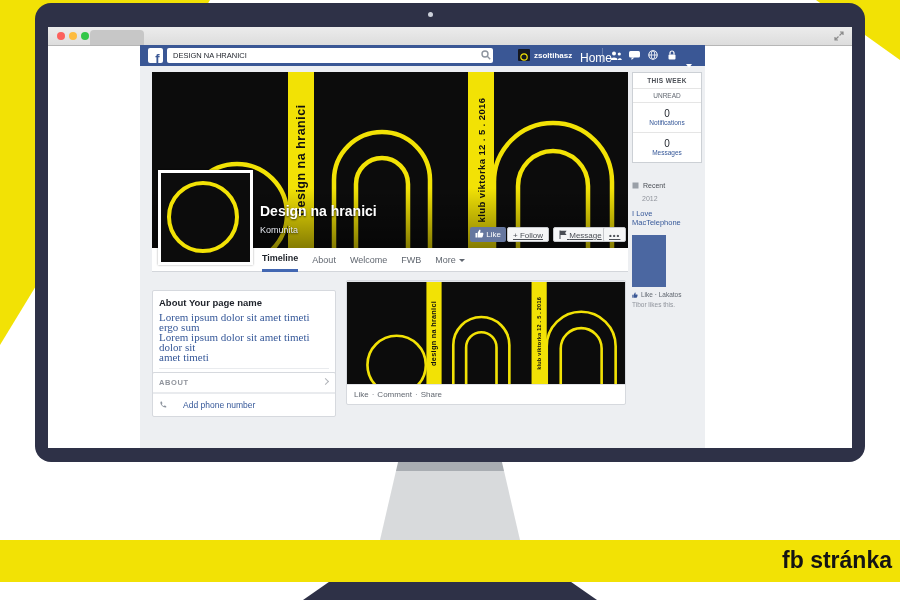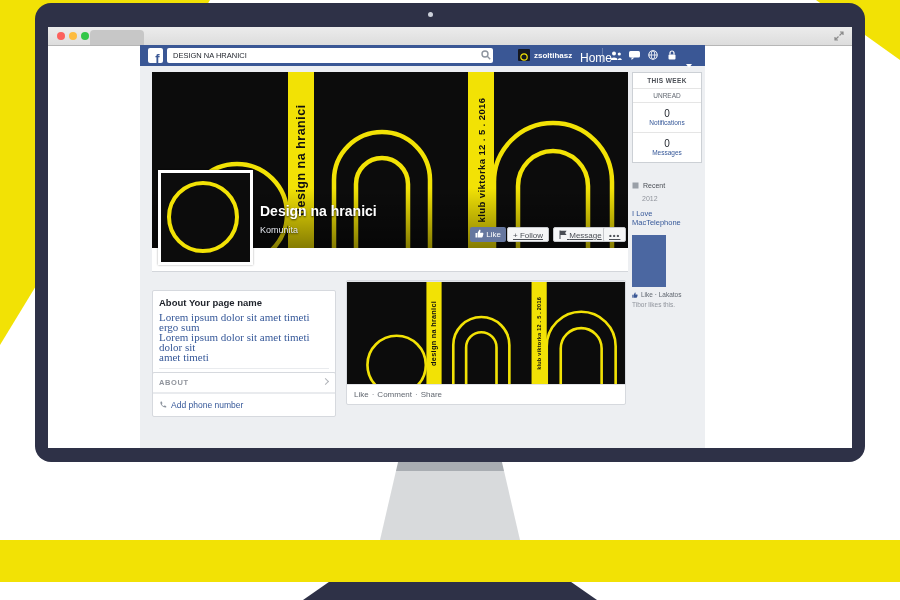--- a/index.html
+++ b/index.html
@@ -89,21 +89,21 @@
   .hline{border-top:1px solid #e9ebee;margin:6px 0;}
   .rowlink{font-size:8px;color:#365899;display:flex;align-items:center;gap:8px;}
   .lbox2{top:327px;}
   .sechead{padding:5px 6px;font-size:7.5px;font-weight:bold;color:#90949c;letter-spacing:.6px;
            border-bottom:1px solid #e9ebee;position:relative;}
   .chev{position:absolute;right:7px;top:6px;width:4px;height:4px;border-top:1.3px solid #b0b3b8;
         border-right:1.3px solid #b0b3b8;transform:rotate(45deg);}
   .addr{padding:6px;}
   .addr-name{font-size:8.5px;font-weight:bold;color:#1d2129;display:flex;gap:4px;align-items:center;}
   .addr-val{font-size:8px;color:#90949c;margin:2px 0 0 11px;}
-  .phone-row{padding:6px;font-size:8.5px;color:#365899;display:flex;gap:4px;align-items:center;
+  .phone-row{padding:6px;font-size:8.5px;color:#365899;display:flex;gap:16px;align-items:center;
              border-top:1px solid #e9ebee;}
 
   
   .postcard{position:absolute;left:206px;top:235px;width:280px;background:#fff;border:1px solid #d6d9de;
             border-radius:2px;box-sizing:border-box;}
   .posthead{position:relative;height:34px;}
   .post-avatar{position:absolute;left:6px;top:6px;width:24px;height:24px;background:#0c0c0c;}
   .post-l1{position:absolute;left:36px;top:7px;font-size:8.5px;width:235px;line-height:10px;}
   .post-author{color:#365899;font-weight:bold;} .post-action{color:#1d2129;} .post-obj{color:#365899;}
   .post-l2{position:absolute;left:36px;top:19px;font-size:7px;color:#90949c;display:flex;align-items:center;gap:3px;}
@@ -237,20 +237,27 @@
             <line x1="1" y1="0.5" x2="1" y2="9" stroke="#4b4f56" stroke-width="1"></line>
             <path d="M1,0.8 H7.6 L6.1,2.9 L7.6,5 H1 Z" fill="#4b4f56"></path>
           </svg>
           <span>Message</span>
         </div>
         <div class="cbtn cbtn-lite cbtn-more">
           <span>•••</span>
         </div>
 
         <div class="tabbar"></div>
+        <div class="tabs">
+          <span class="tab active">Timeline</span>
+          <span class="tab">About</span>
+          <span class="tab">Welcome</span>
+          <span class="tab">FWB</span>
+          <span class="tab"><span>More</span><i class="caret-dark"></i></span>
+        </div>
 
         <div class="lbox lbox1">
           <h4>About Your page name</h4>
           <div class="lorem">Lorem ipsum dolor sit amet timeti ergo sum</div>
           <div class="lorem">Lorem ipsum dolor sit amet timeti dolor sit</div>
           <div class="lorem">amet timeti</div>
           <div class="hline"></div>
           <div class="rowlink">
             <svg width="8" height="8" viewBox="0 0 8 8">
               <circle cx="4" cy="4" r="3.4" fill="none" stroke="#90949c" stroke-width="0.9"></circle>
@@ -327,15 +334,16 @@
           </svg>
           <span>Like · Lakatos</span>
         </div>
         <div class="likesline">Tibor likes this.</div>
 
       </div>
     </div>
   </div>
 
   <div class="yellow-band"></div>
+  <div class="caption">fb stránka</div>
   <div class="stand-foot"></div>
 
 </div>
 
 </body></html>

